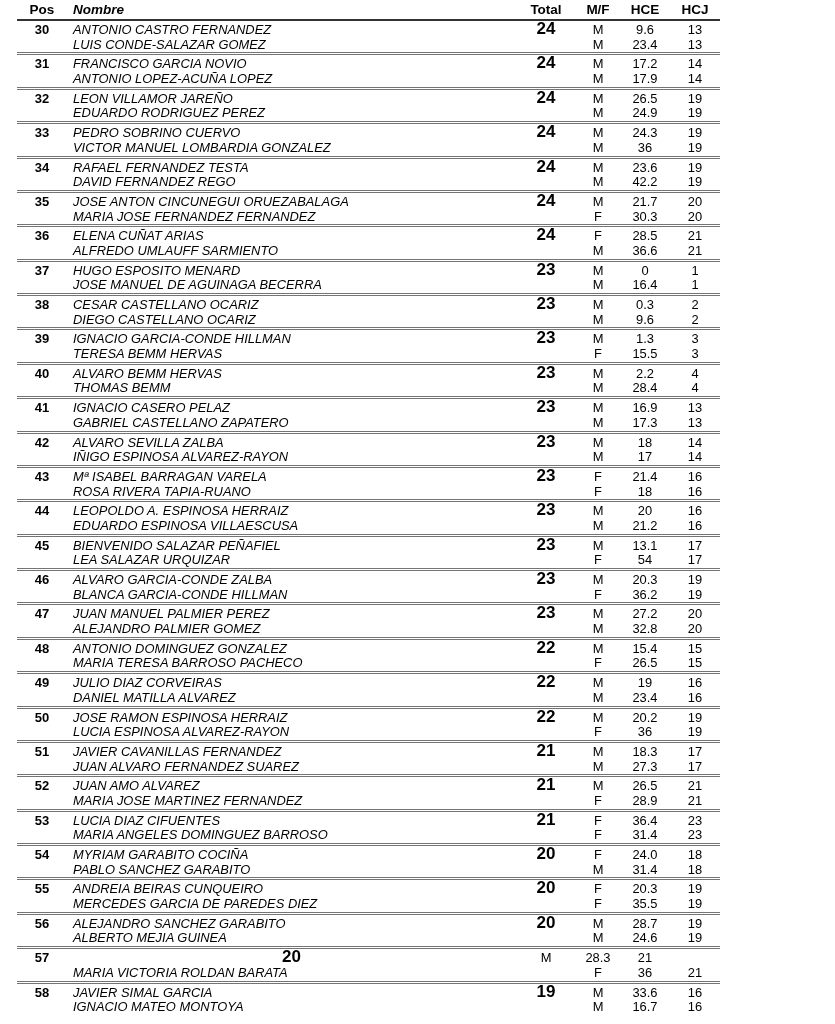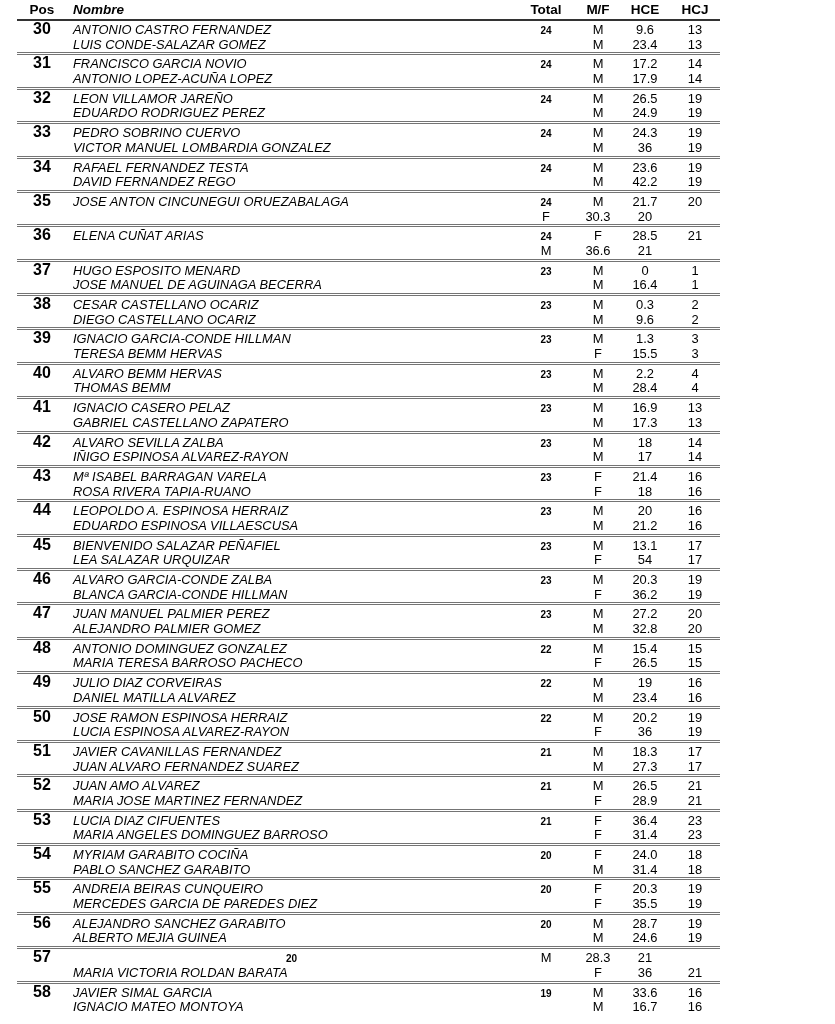--- a/index.html
+++ b/index.html
@@ -23,24 +23,24 @@
     border-bottom:2px solid #333333;
   }
   .member{
     height:15.7px;line-height:15.7px;
     font-size:12.9px;
     white-space:nowrap;
   }
   .group{border-bottom:3px double #747474;}
   .group:last-child{border-bottom:none;}
   .c-pos{text-align:center;font-weight:bold;}
-  .member .c-pos{font-size:16px;}
+  .member .c-pos{font-size:13px;}
   .c-name{text-align:left;padding-left:6px;overflow:hidden;font-style:italic;}
   .c-total{text-align:center;font-weight:bold;}
-  .member .c-total{font-size:10px;}
+  .member .c-total{font-size:17px;}
   .c-mf,.c-hce,.c-hcj{text-align:center;}
 </style>
 </head>
 <body>
 
 <div class="page">
   <div class="tbl">
 
     <div class="grid-row hdr">
       <div class="c-pos">Pos</div>
@@ -146,37 +146,39 @@
           <div class="grid-row member">
             <div class="c-pos">35</div>
             <div class="c-name">JOSE ANTON CINCUNEGUI ORUEZABALAGA</div>
             <div class="c-total">24</div>
             <div class="c-mf">M</div>
             <div class="c-hce">21.7</div>
             <div class="c-hcj">20</div>
           </div>
           <div class="grid-row member">
             <div class="c-pos"></div>
+            <div class="c-name">MARIA JOSE FERNANDEZ FERNANDEZ</div>
             <div class="c-total"></div>
             <div class="c-mf">F</div>
             <div class="c-hce">30.3</div>
             <div class="c-hcj">20</div>
           </div>
         </div>
         <div class="group">
           <div class="grid-row member">
             <div class="c-pos">36</div>
             <div class="c-name">ELENA CUÑAT ARIAS</div>
             <div class="c-total">24</div>
             <div class="c-mf">F</div>
             <div class="c-hce">28.5</div>
             <div class="c-hcj">21</div>
           </div>
           <div class="grid-row member">
             <div class="c-pos"></div>
+            <div class="c-name">ALFREDO UMLAUFF SARMIENTO</div>
             <div class="c-total"></div>
             <div class="c-mf">M</div>
             <div class="c-hce">36.6</div>
             <div class="c-hcj">21</div>
           </div>
         </div>
         <div class="group">
           <div class="grid-row member">
             <div class="c-pos">37</div>
             <div class="c-name">HUGO ESPOSITO MENARD</div>

